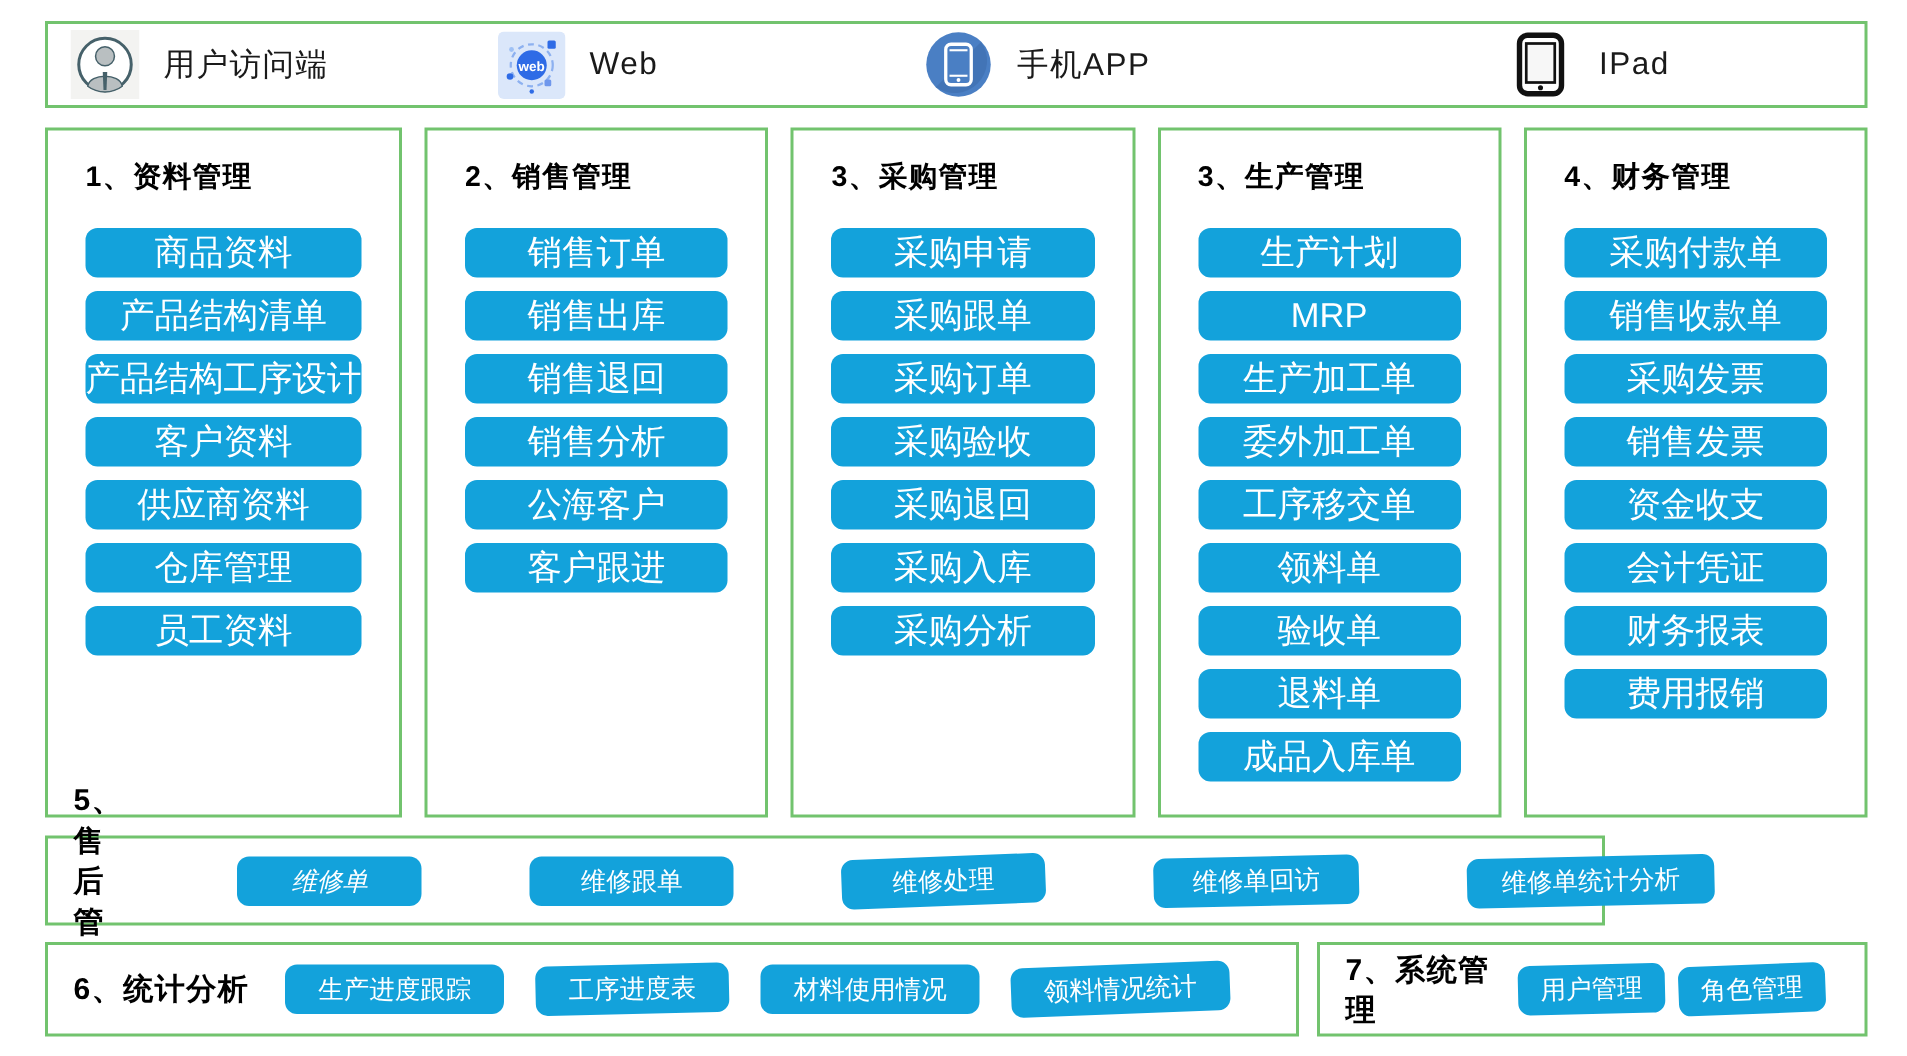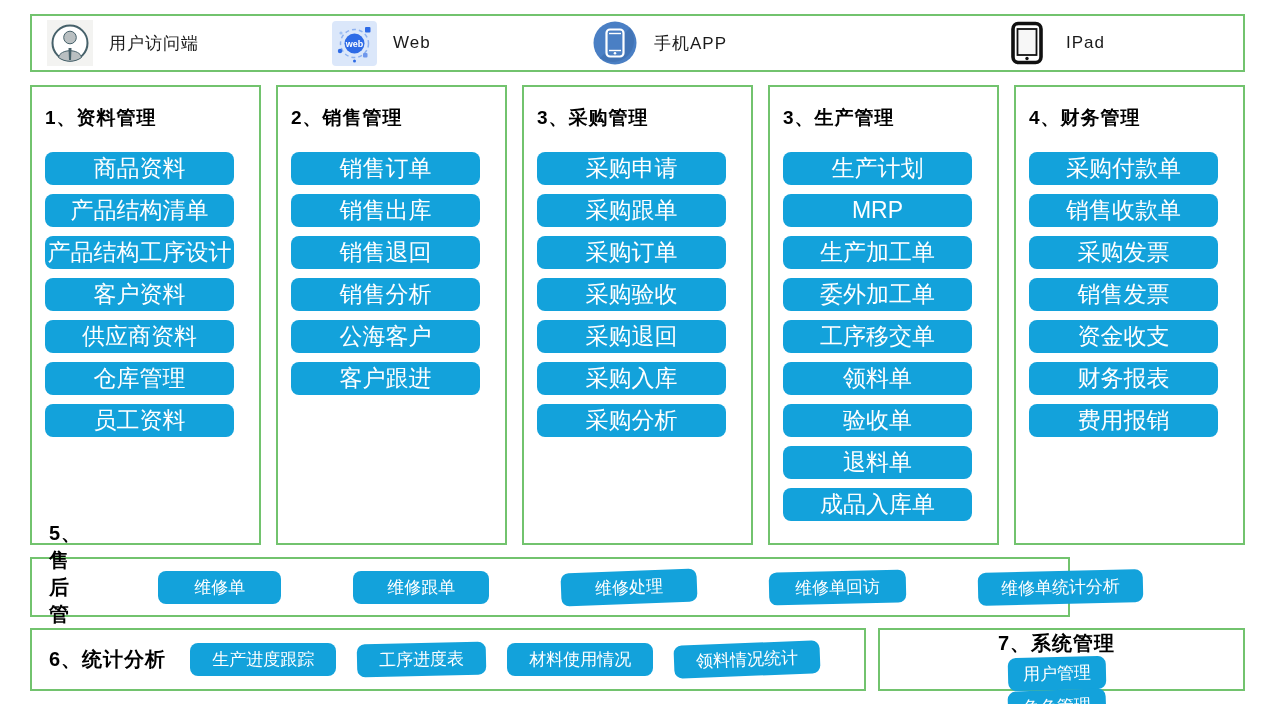--- a/index.html
+++ b/index.html
@@ -6,37 +6,37 @@
   body { background:#ffffff; }
   .canvas {
     position:relative; width:1271px; height:704px; background:#ffffff;
     font-family:"Liberation Sans","DejaVu Sans",sans-serif; overflow:hidden;
   }
   .gbox { border:2px solid #72c36e; background:#ffffff; }
 
   
   .topbar { position:absolute; left:30px; top:14px; width:1215px; height:58px; }
   .top-item { position:absolute; top:0; height:54px; display:flex; align-items:center; gap:16px; }
-  .top-item .lbl { font-size:17px; color:#1a1a1a; letter-spacing:1px; }
+  .top-item .lbl { font-size:21px; color:#1a1a1a; letter-spacing:1px; }
 
   
   .cols { position:absolute; left:30px; top:85px; width:1215px; height:460px; display:flex; gap:15px; }
-  .col { flex:1; padding:14px 25px 0 13px; }
+  .col { flex:1; padding:14px 25px 0 25px; }
   .col-title { font-size:19px; font-weight:bold; color:#000; margin:4px 0 21px 0; letter-spacing:1px; }
   .btn {
     background:#13a2db; color:#fff; border-radius:8px; height:33px; line-height:33px;
     text-align:center; font-size:23px; margin-bottom:9px; cursor:pointer;
     white-space:nowrap; overflow:hidden;
   }
 
   
   .hrow { position:absolute; display:flex; align-items:center; padding:0 17px; }
   .row5 { left:30px; top:557px; width:1040px; height:60px;gap:48px; }
   .row6 { left:30px; top:628px; width:836px; height:63px; }
-  .row7 { left:878px; top:628px; width:367px; height:63px;flex-direction:column; }
+  .row7 { left:878px; top:628px; width:367px; height:63px; }
   .row-title { font-size:20px; font-weight:bold; color:#000; letter-spacing:1px; }
   .row-btn {
     background:#13a2db; color:#fff; border-radius:8px; height:33px; line-height:33px;
     text-align:center; font-size:17px; padding:0 30px; cursor:pointer; white-space:nowrap;
   }
   .row5 .row-title { margin-right:28px; }
   .row5 .row-btn { margin-right:24px; }
   .row6 .row-title { margin-right:24px; }
   .row6 .row-btn { margin-right:21px; padding:0 22px; }
   .row7 .row-title { margin-right:10px; }
@@ -76,21 +76,21 @@
           <rect x="33" y="6" width="5.5" height="5.5" rx="1" fill="#2e6be6"></rect>
           <rect x="31" y="32" width="4.5" height="4.5" rx="1" fill="#6f97ec"></rect>
           <circle cx="8" cy="30" r="2.2" fill="#2e6be6"></circle>
           <circle cx="9" cy="12" r="1.6" fill="#9fc1f5"></circle>
           <circle cx="22.5" cy="40" r="1.5" fill="#2e6be6"></circle>
         </svg>
       </span>
       <span class="lbl">Web</span>
     </div>
 
-    <div class="top-item" style="left:560px;">
+    <div class="top-item" style="left:584px;">
       <span class="icon-wrap">
         <svg width="46" height="46" viewBox="0 0 46 46">
           <circle cx="23" cy="23" r="21.5" fill="#4a7fc4"></circle>
           <path d="M38 8 A21.5 21.5 0 0 1 8 38 L15 31 L31 15 Z" fill="#3d6cab" opacity="0.55"></path>
           <rect x="14.5" y="9.5" width="17" height="27" rx="3.5" fill="#4a7fc4" stroke="#ffffff" stroke-width="2.2"></rect>
           <line x1="17" y1="13.5" x2="29" y2="13.5" stroke="#ffffff" stroke-width="1.4"></line>
           <line x1="17" y1="30.5" x2="29" y2="30.5" stroke="#ffffff" stroke-width="1.4"></line>
           <circle cx="23" cy="33.3" r="1.3" fill="#ffffff"></circle>
         </svg>
       </span>
@@ -156,28 +156,29 @@
       <div class="btn">成品入库单</div>
     </div>
 
     <div class="col gbox">
       <div class="col-title">4、财务管理</div>
       <div class="btn">采购付款单</div>
       <div class="btn">销售收款单</div>
       <div class="btn">采购发票</div>
       <div class="btn">销售发票</div>
       <div class="btn">资金收支</div>
+      <div class="btn">会计凭证</div>
       <div class="btn">财务报表</div>
       <div class="btn">费用报销</div>
     </div>
   </div>
 
   <div class="hrow row5 gbox">
     <span class="row-title">5、售后管理</span>
-    <span class="row-btn" style="padding:0 36px;">维修单</span>
+    <span class="row-btn" style="padding:0 36px;font-style:italic;">维修单</span>
     <span class="row-btn" style="padding:0 34px;">维修跟单</span>
     <span class="row-btn tilt-a" style="padding:0 34px;">维修处理</span>
     <span class="row-btn tilt-b" style="padding:0 26px;">维修单回访</span>
     <span class="row-btn tilt-b" style="padding:0 23px;">维修单统计分析</span>
   </div>
 
   <div class="hrow row6 gbox">
     <span class="row-title">6、统计分析</span>
     <span class="row-btn">生产进度跟踪</span>
     <span class="row-btn tilt-b">工序进度表</span>

